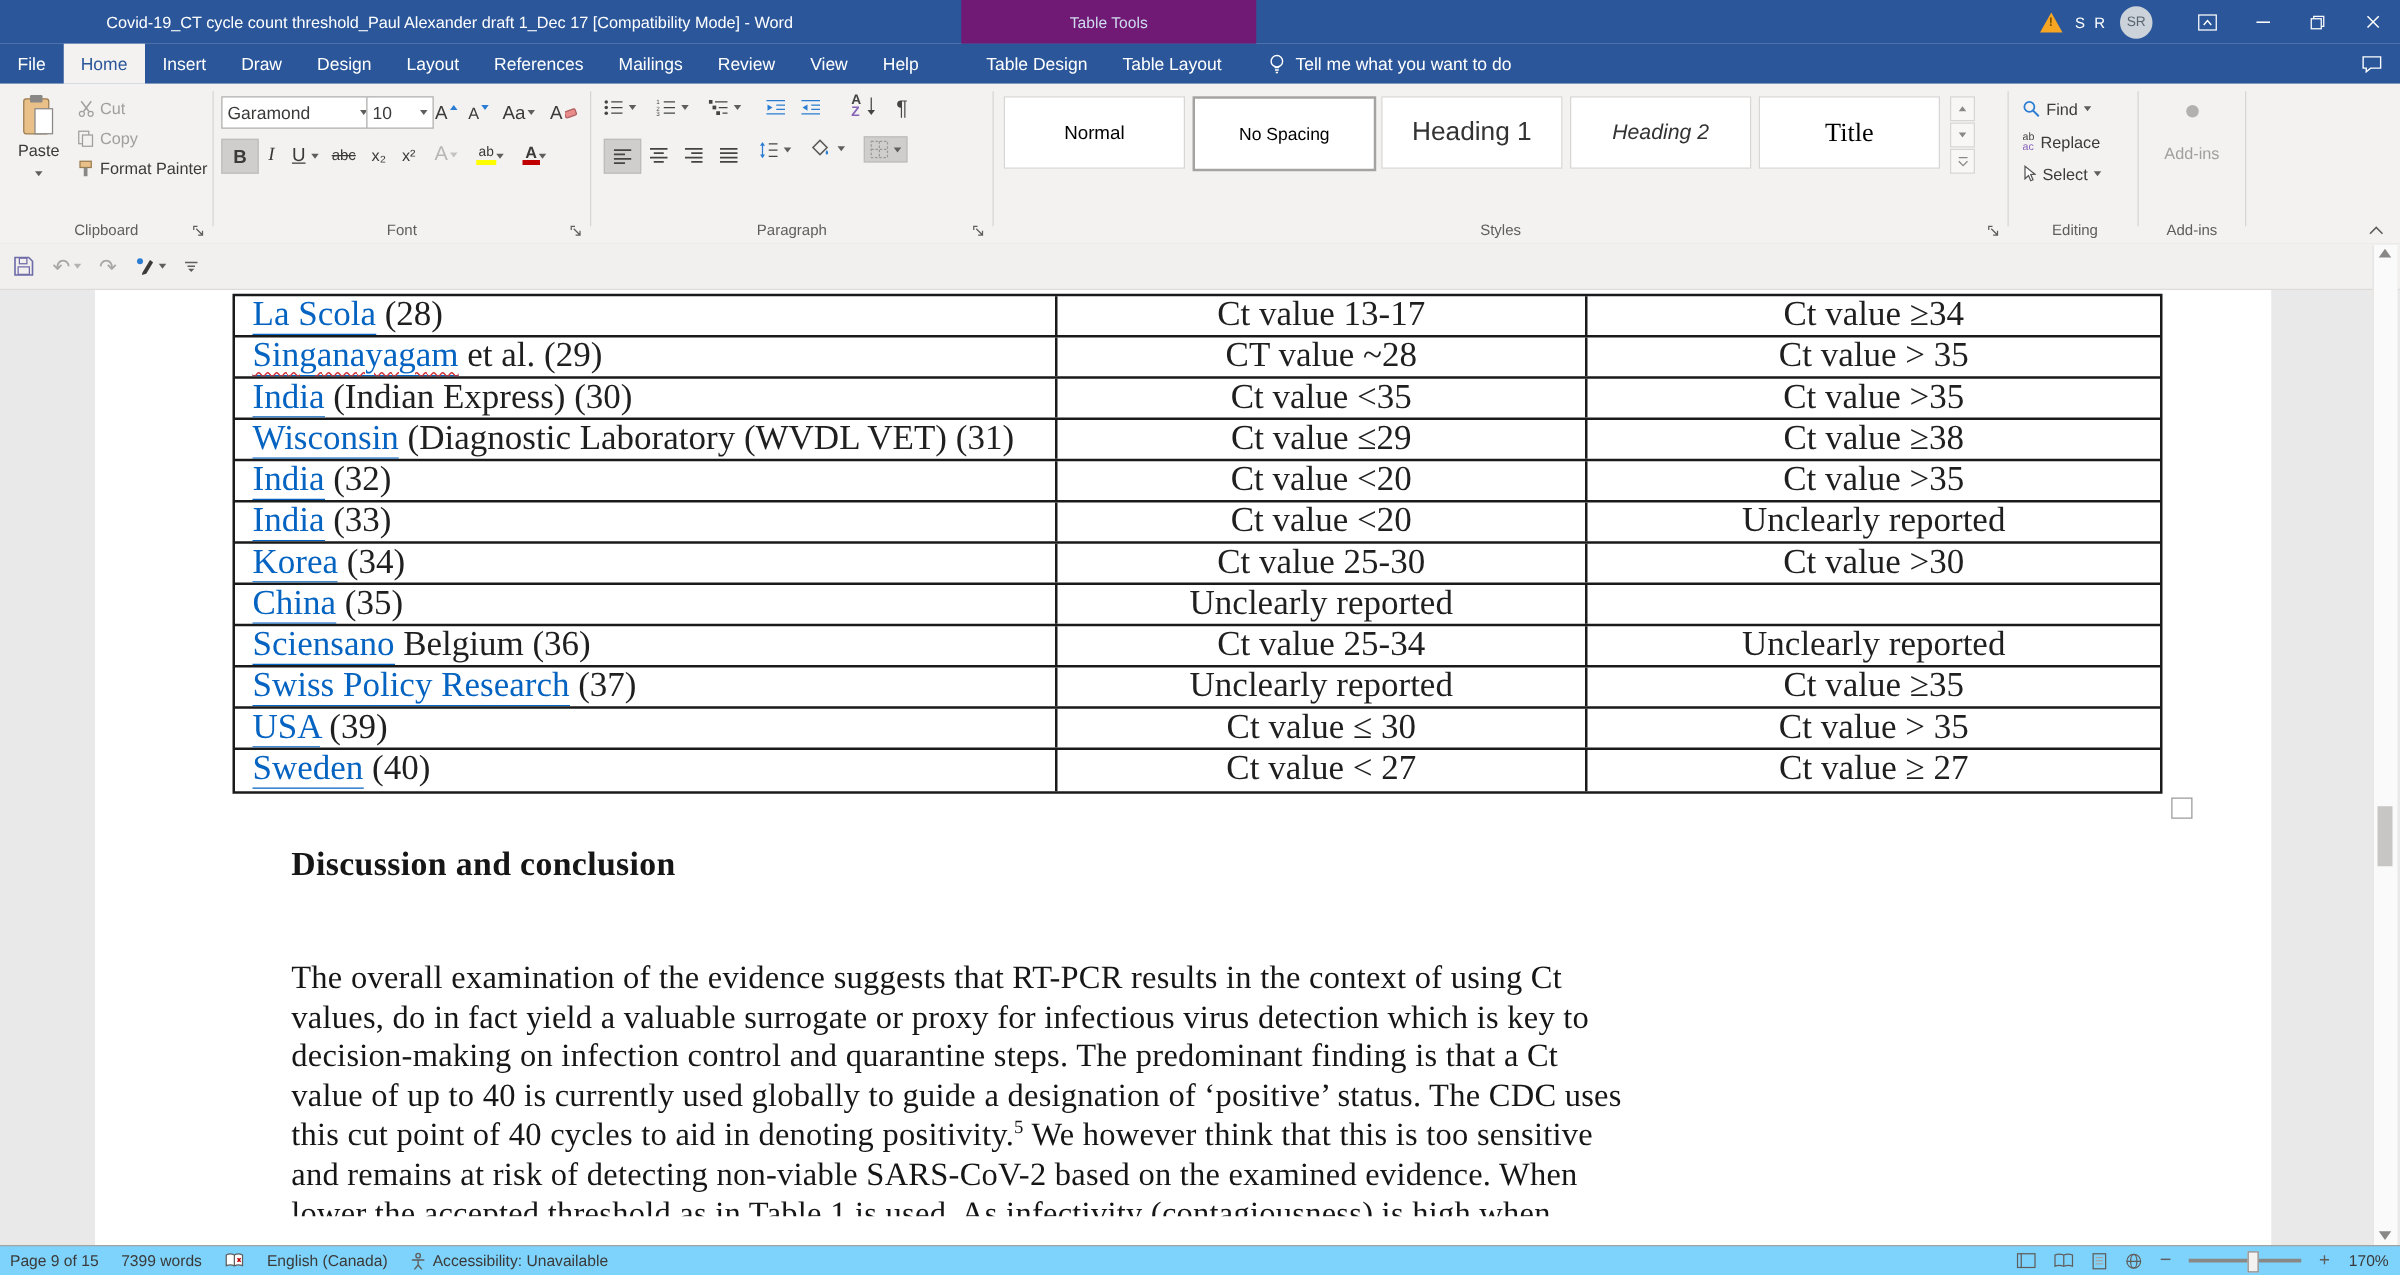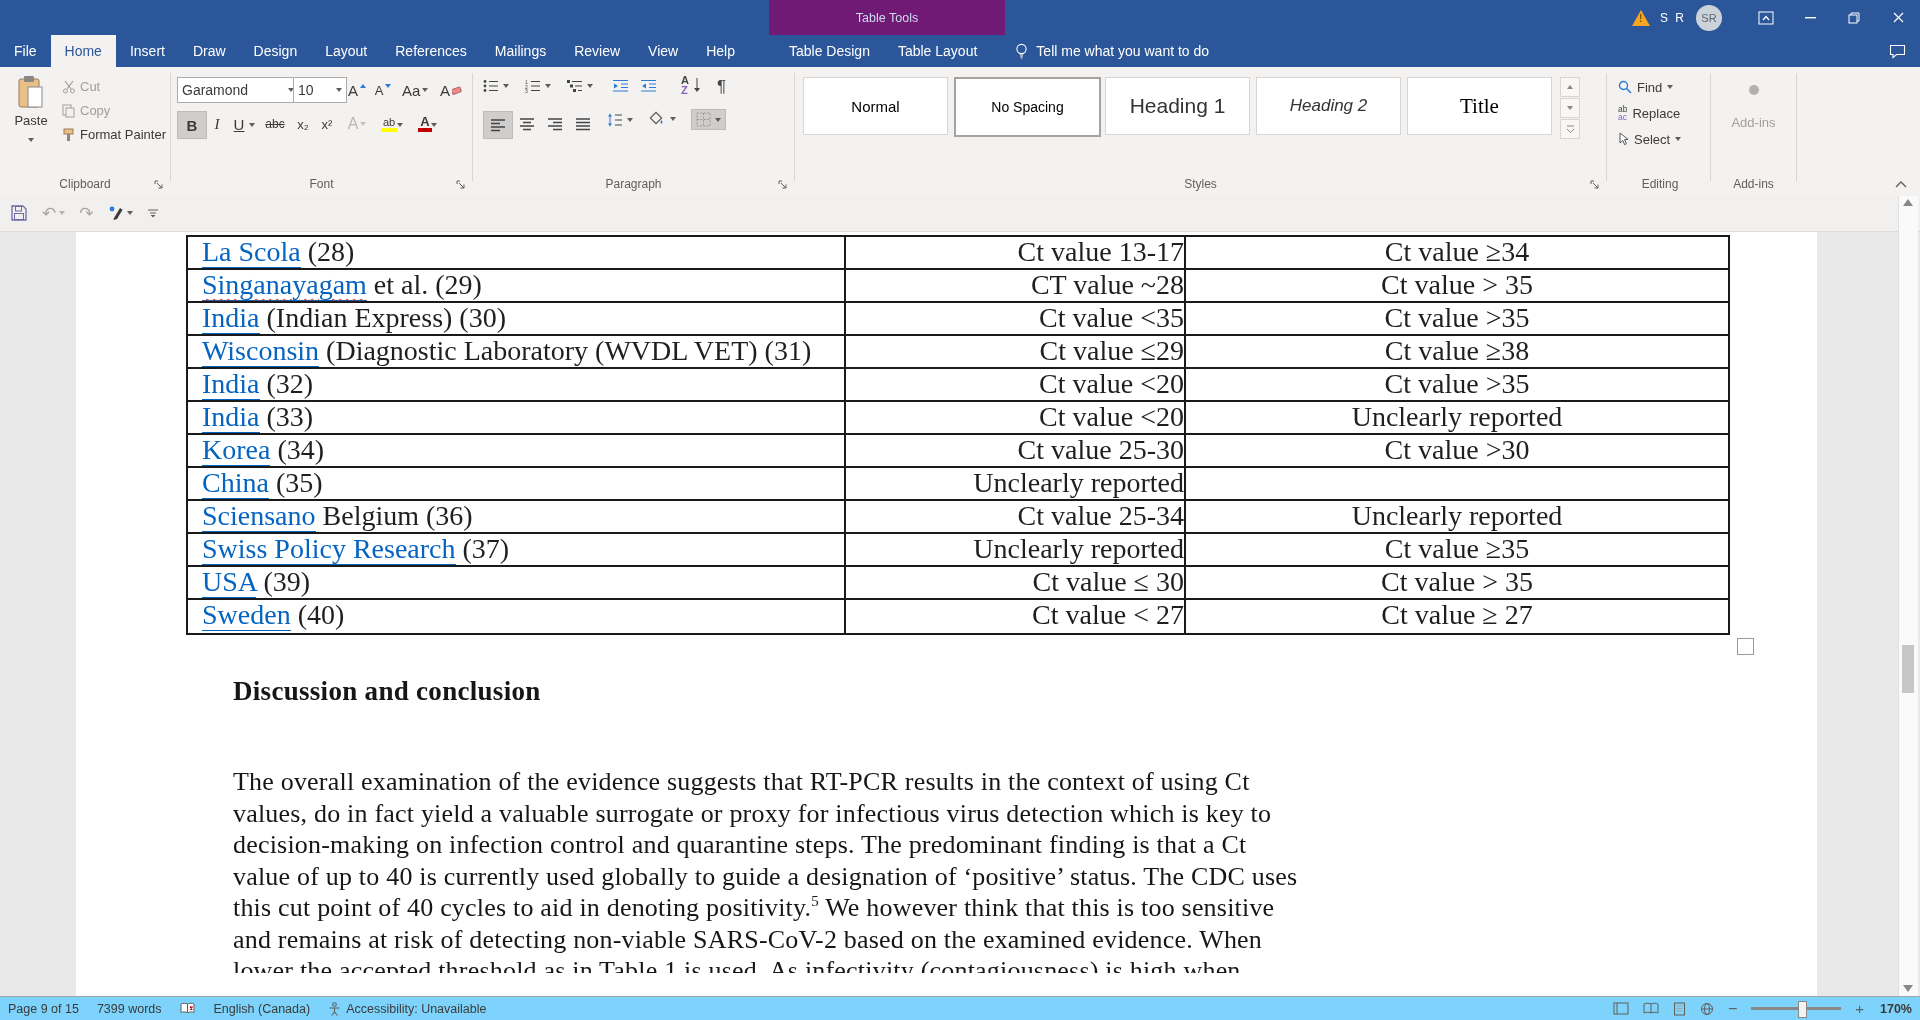--- a/index.html
+++ b/index.html
@@ -55,21 +55,21 @@
   .qic{display:flex;align-items:center;gap:3px;}
   
   .docarea{position:absolute;left:0;top:232px;width:1920px;height:764px;background:#e9e9e9;}
   .page{position:absolute;left:76px;top:0;width:1741px;height:764px;background:#fff;overflow:hidden;}
   .dtable{position:absolute;left:110px;top:3px;width:1544px;border:2px solid #1a1a1a;box-sizing:border-box;
           font-family:"Liberation Serif","DejaVu Serif",serif;font-size:28px;color:#1f1f1f;}
   .trow{display:flex;height:33px;border-bottom:2px solid #1a1a1a;box-sizing:border-box;}
   .trow:last-child{border-bottom:none;}
   .tcell{line-height:30px;box-sizing:border-box;overflow:hidden;white-space:nowrap;}
   .c1{width:658px;border-right:2px solid #1a1a1a;padding-left:14px;}
-  .c2{width:340px;border-right:2px solid #1a1a1a;text-align:right;}
+  .c2{width:424px;border-right:2px solid #1a1a1a;text-align:center;}
   .c3{flex:1;text-align:center;}
   .doclink{color:#0563c1;border-bottom:1px solid #0563c1;}
   .wavy{text-decoration:underline wavy #d13438 1px;text-underline-offset:4px;}
   .resize-handle{position:absolute;left:1661px;top:406px;width:15px;height:15px;background:#fff;border:1px solid #9a9a9a;}
   .docheading{position:absolute;left:157px;top:444px;font-family:"Liberation Serif","DejaVu Serif",serif;
               font-weight:bold;font-size:27px;color:#161616;letter-spacing:.3px;}
   .para{position:absolute;left:157px;top:534px;height:207px;overflow:hidden;
         font-family:"Liberation Serif","DejaVu Serif",serif;font-size:26px;color:#161616;}
   .pline{height:31.5px;line-height:31.5px;white-space:nowrap;letter-spacing:.2px;}
   .sup{vertical-align:super;font-size:15px;line-height:0;}
@@ -84,20 +84,21 @@
   .sb-item{margin-right:18px;display:flex;align-items:center;gap:5px;white-space:nowrap;}
   .sb-right{margin-left:auto;display:flex;align-items:center;gap:14px;}
   .zoom-track{width:90px;height:3px;background:#8a8886;position:relative;}
   .zoom-thumb{position:absolute;left:52%;top:-6px;width:7px;height:15px;background:#f3f2f1;border:1px solid #8a8886;}
   svg{display:block;}
 </style>
 </head>
 <body>
 
 <div class="titlebar">
+  <div class="tb-title">Covid-19_CT cycle count threshold_Paul Alexander draft 1_Dec 17 [Compatibility Mode]  -  Word</div>
   <div class="ctx-band">
     <span>Table Tools</span>
   </div>
   <div class="win-right">
     <span class="warn-tri">
         <i>!</i>
       </span>
     <span class="sr-text">S R</span>
     <span class="avatar">SR</span>
     <span class="winbtn">
@@ -620,15 +621,15 @@
           <circle cx="7" cy="7" r="5.5" fill="none" stroke="#605e5c"></circle>
           <ellipse cx="7" cy="7" rx="2.5" ry="5.5" fill="none" stroke="#605e5c"></ellipse>
           <path d="M1.5 7 H12.5" stroke="#605e5c"></path>
         </svg>
     </span>
     <span style="font-size:16px;color:#605e5c;">−</span>
     <span class="zoom-track">
         <span class="zoom-thumb"></span>
       </span>
     <span style="font-size:15px;color:#605e5c;">+</span>
-    <span style="min-width:34px;text-align:right;font-weight:bold;">170%</span>
+    <span style="min-width:34px;text-align:center;">170%</span>
   </span>
 </div>
 
 </body></html>

